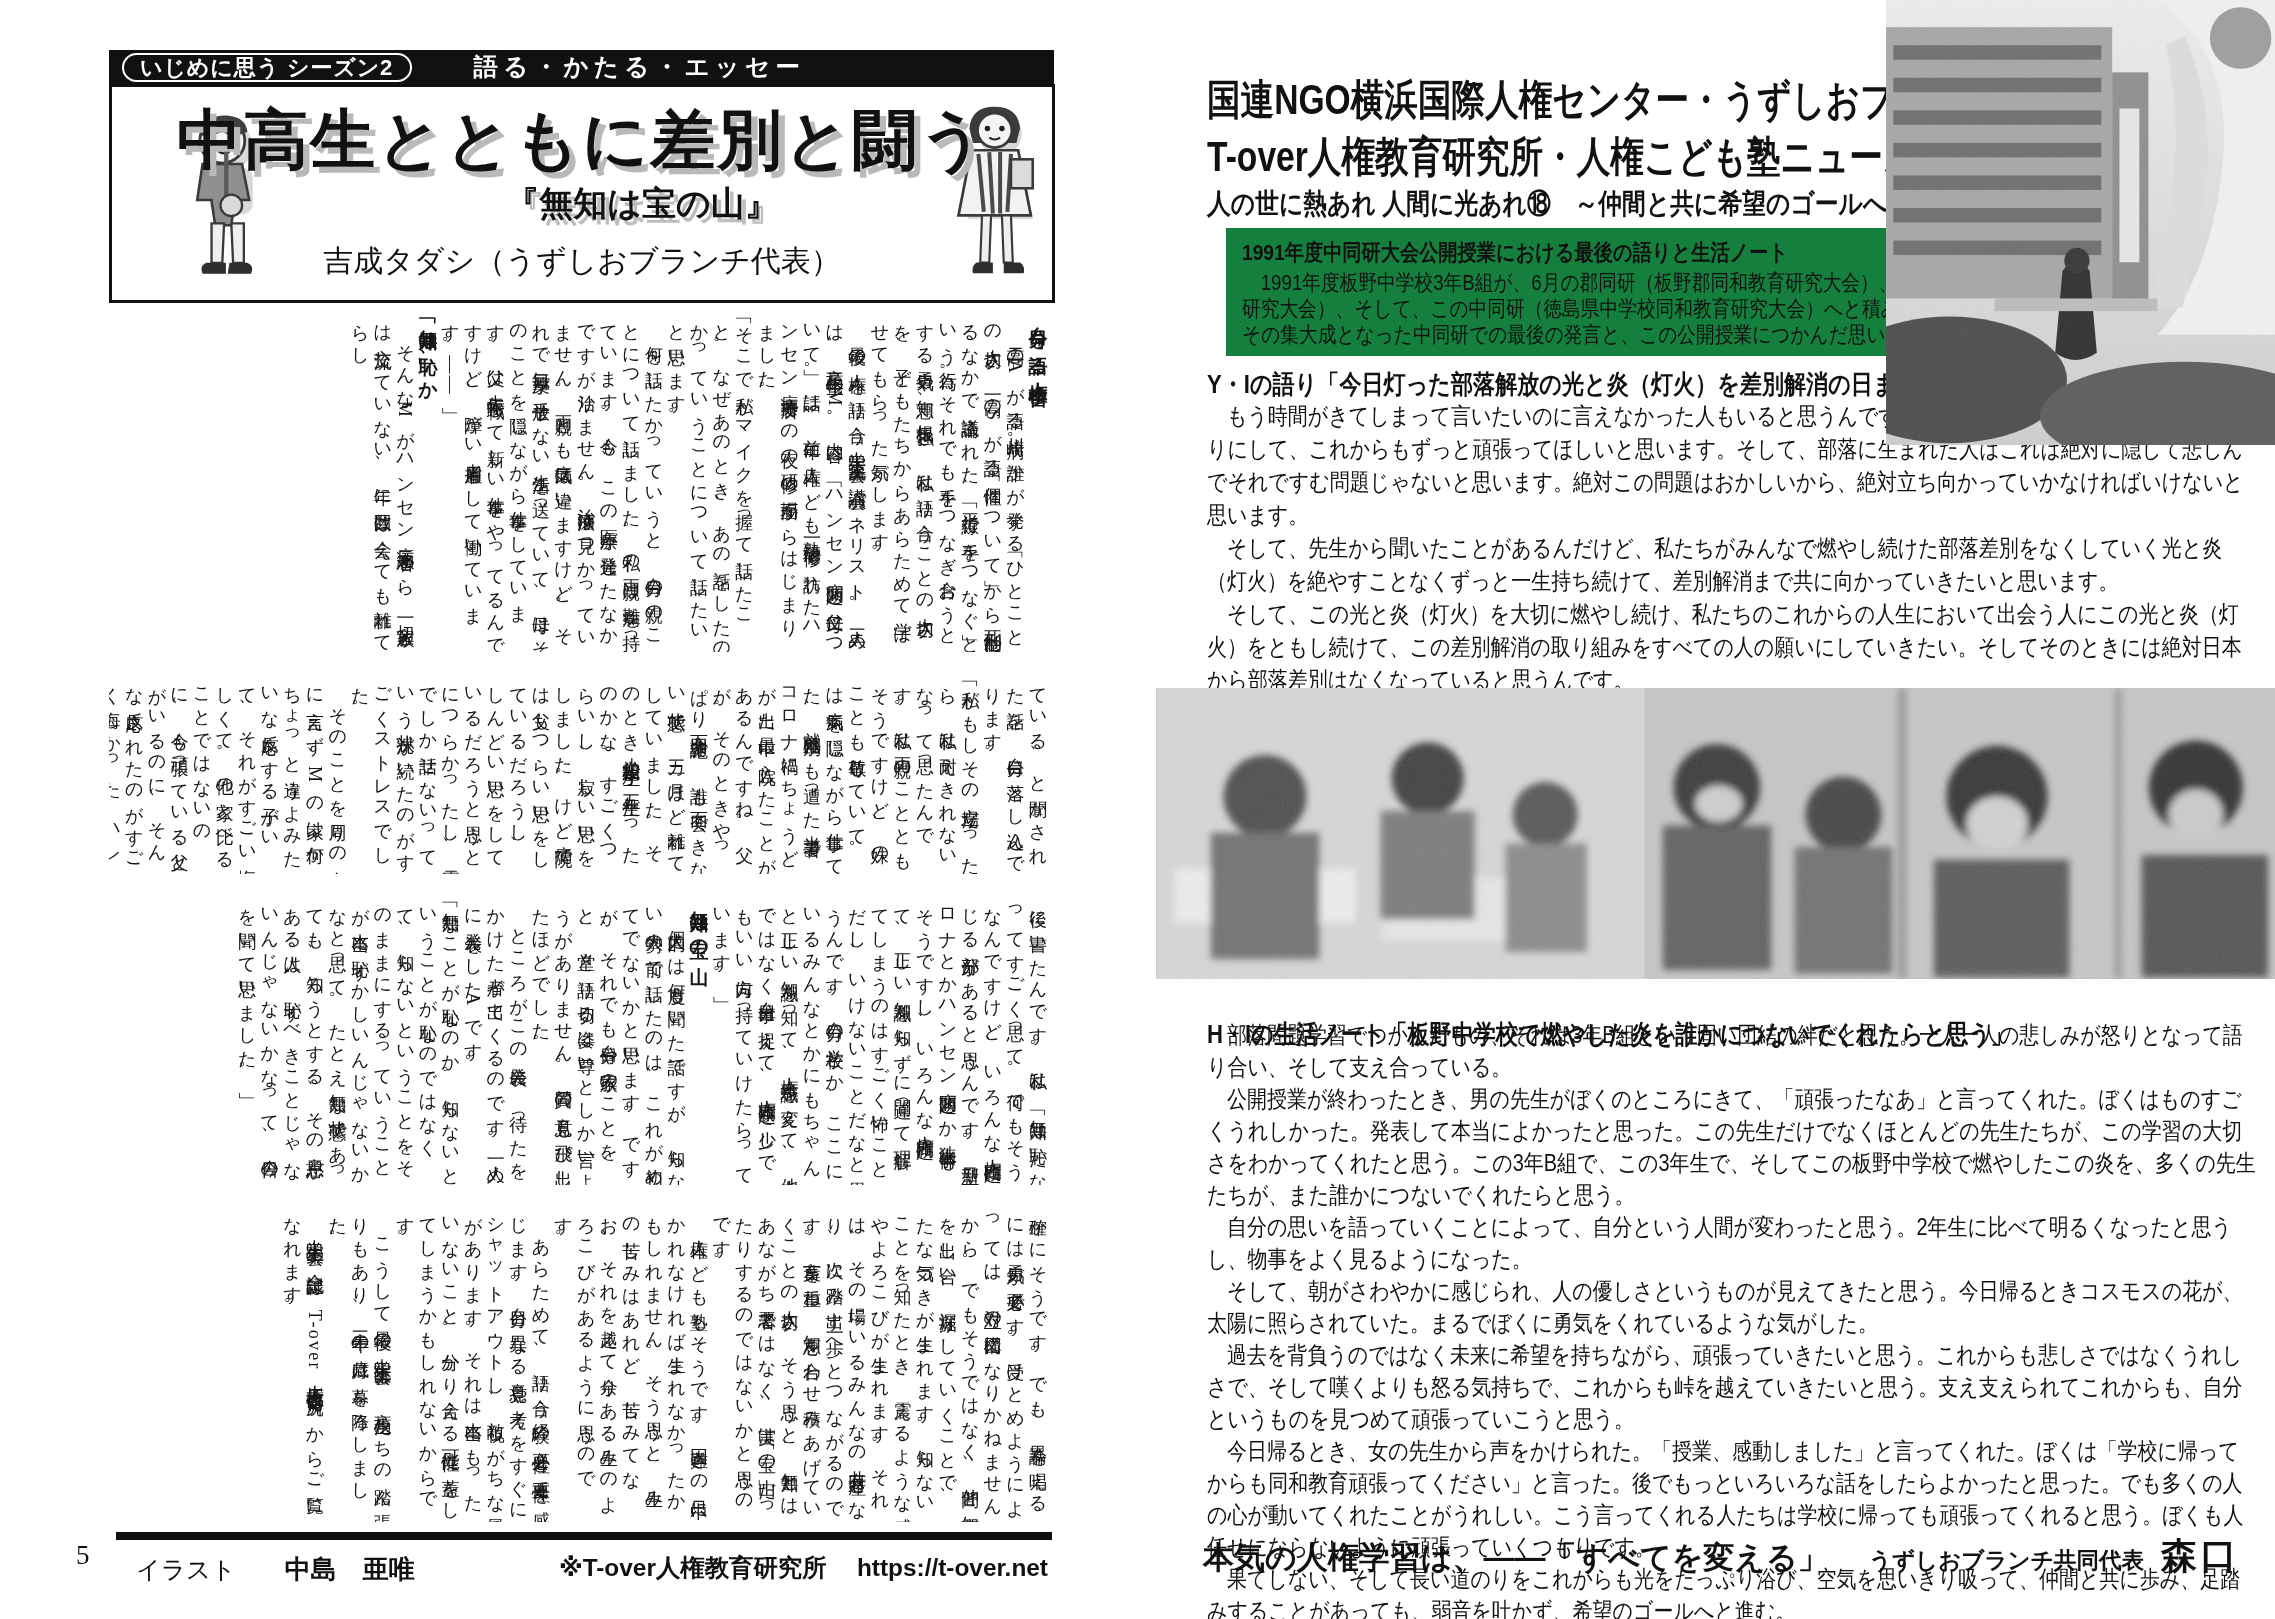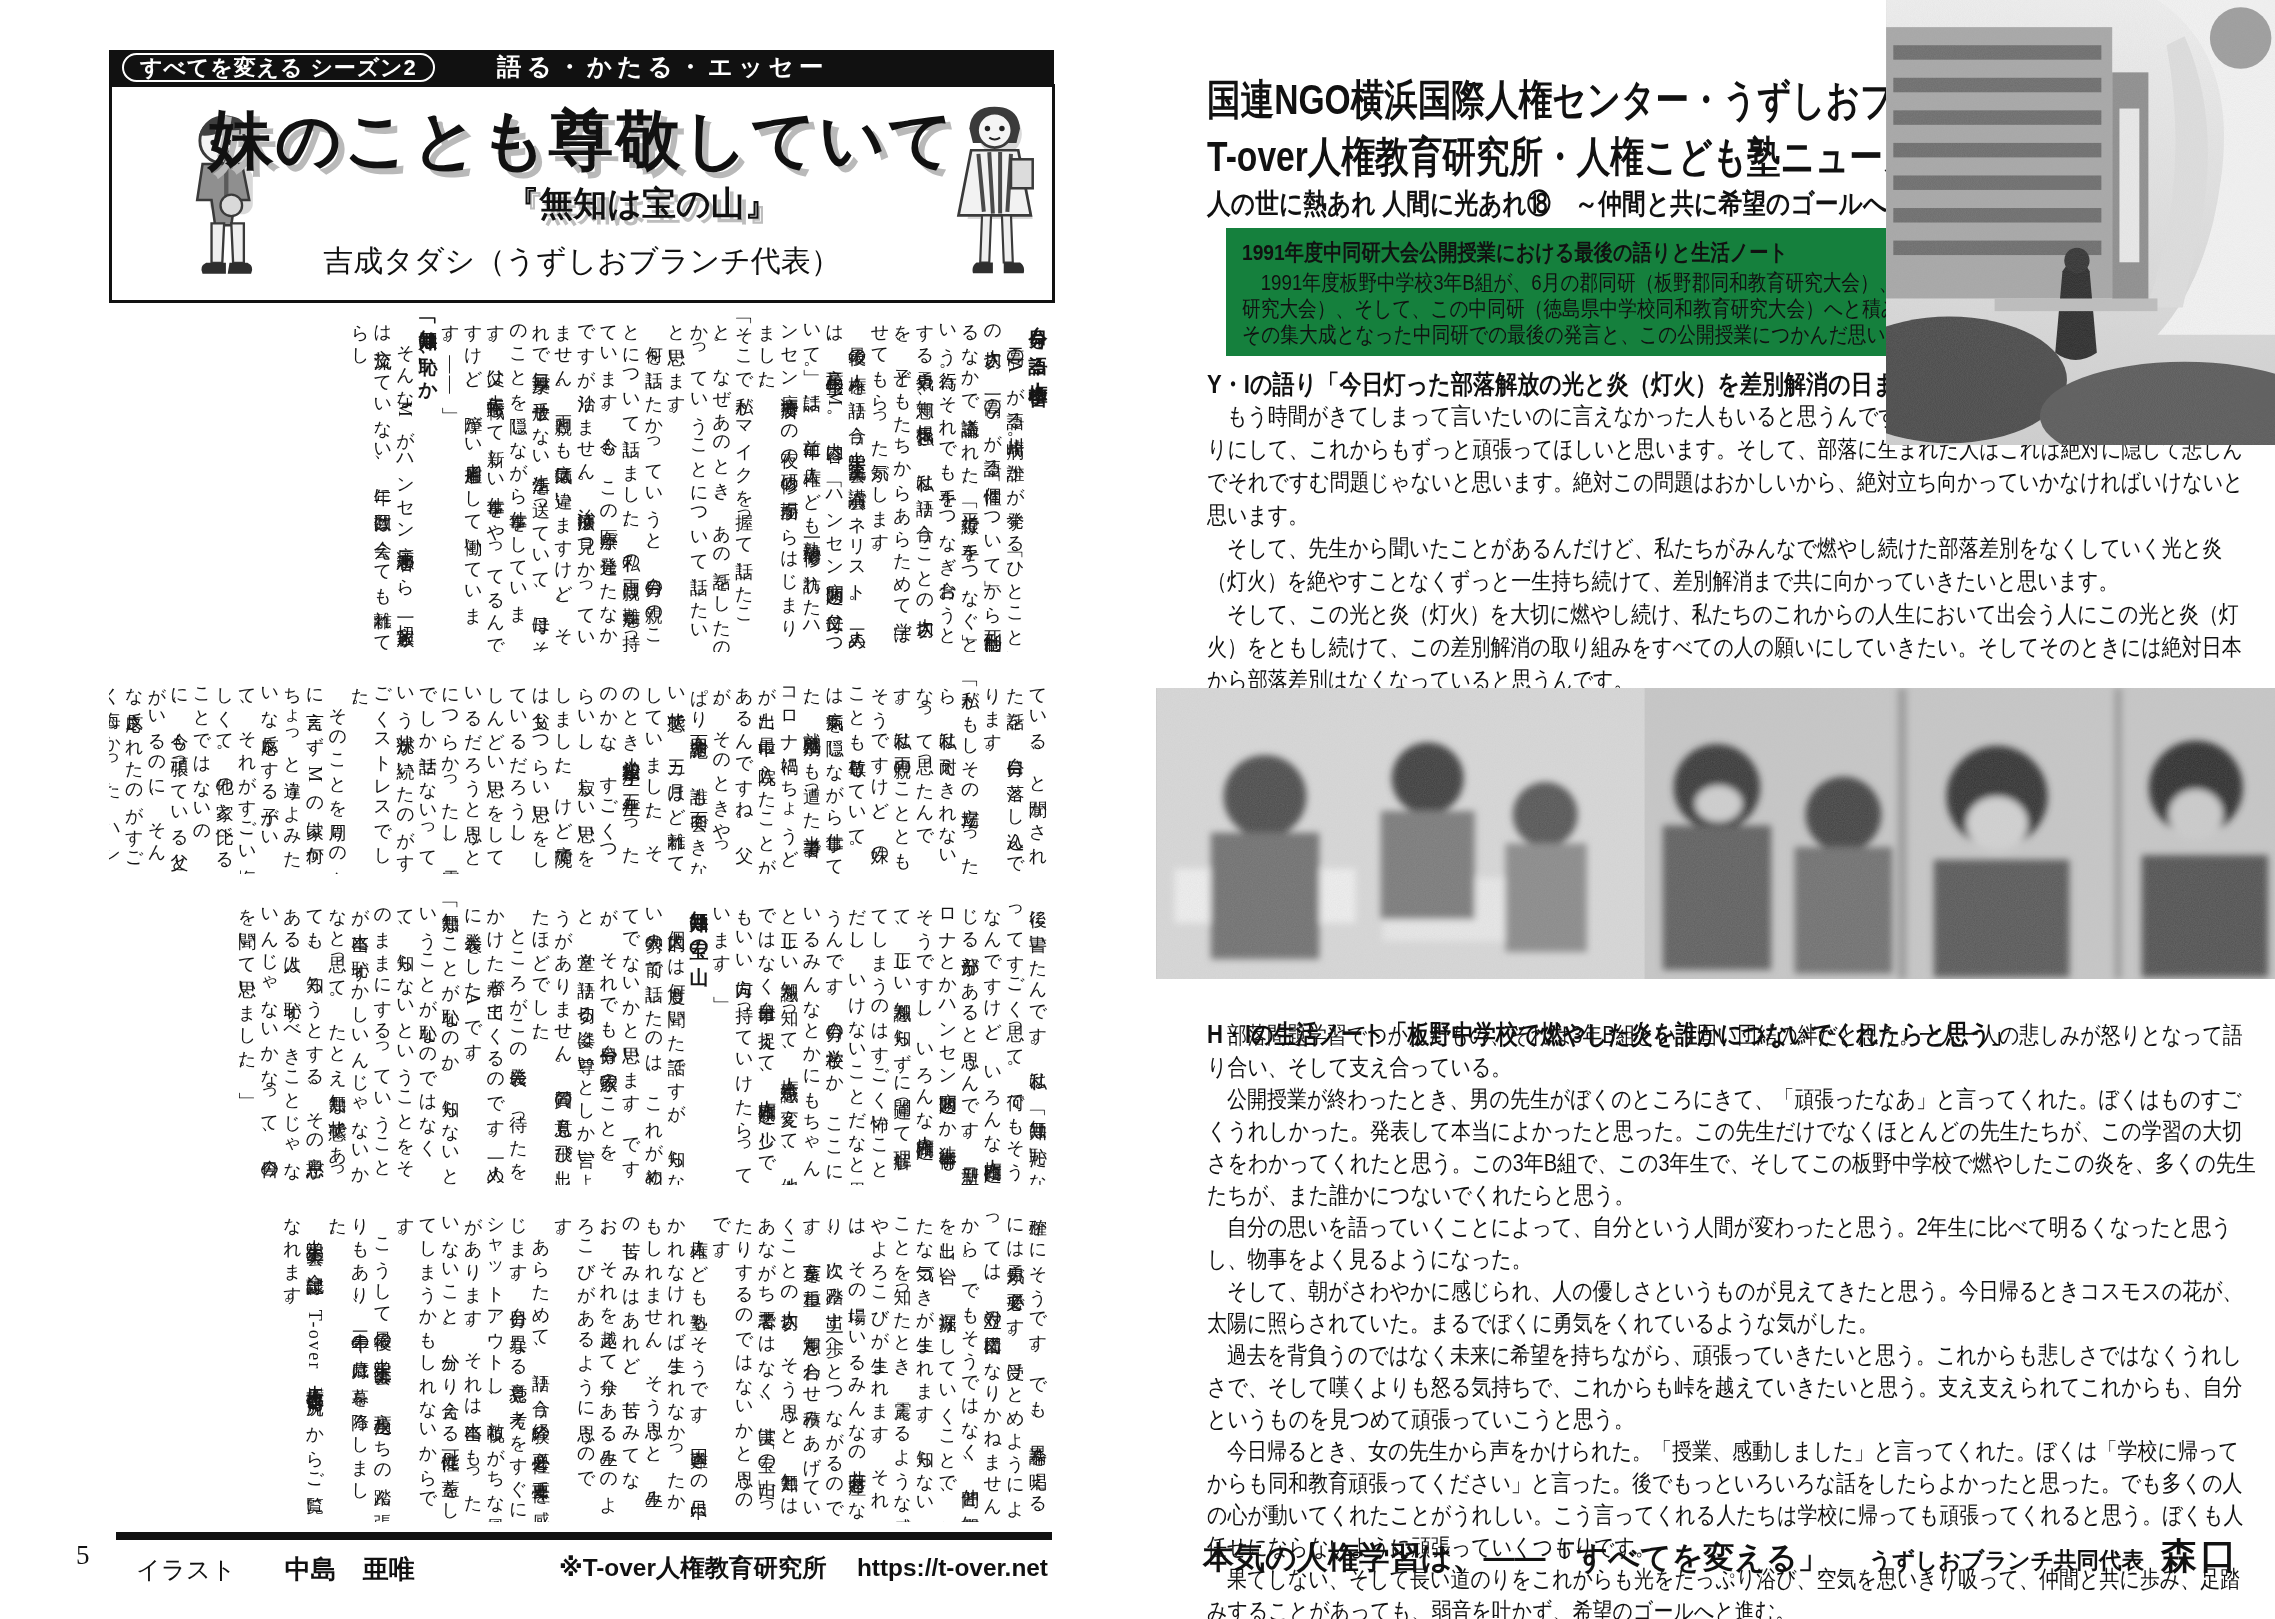--- a/index.html
+++ b/index.html
@@ -59,21 +59,21 @@
   #photo-building{left:1886px;top:0;width:390px;height:445px;}
   #photo-students{left:1156px;top:688px;width:1120px;height:291px;}
   svg{display:block;}
 </style>
 </head>
 <body>
 
 <div class="page" id="left-page">
 
   <div class="lp-headerbar">
-    <span class="lp-badge">すべてを変える シーズン2</span>
+    <span class="lp-badge">いじめに思う シーズン2</span>
     <span class="lp-bar-title">語る・かたる・エッセー</span>
   </div>
 
   <div class="lp-titlebox">
 
     <span class="illu" style="left:63px;top:25px;">
       <svg width="109" height="176" viewBox="0 0 60 98">
         <g transform="translate(3,3)" fill="#c9c9c9" opacity="0.7">
           <circle cx="27" cy="16" r="13"></circle>
             <rect x="16" y="28" width="24" height="26" rx="6"></rect>
@@ -102,21 +102,21 @@
         <circle cx="21" cy="13" r="1.5" fill="#222"></circle>
           <circle cx="29" cy="13" r="1.5" fill="#222"></circle>
         <path d="M22 18 q3 2 6 0" stroke="#222" stroke-width="1.1" fill="none"></path>
         <path d="M12 25 h26 l7 36 h-40 Z" fill="#f2f2f2" stroke="#3a3a3a" stroke-width="1.5"></path>
         <path d="M16 27 l3 32 M22 26 l2 34 M28 26 l0 34 M34 27 l-2 32" stroke="#4a4a4a" stroke-width="2.2" fill="none"></path>
         <rect x="34" y="30" width="12" height="16" fill="#dcdcdc" stroke="#3a3a3a" stroke-width="1.4"></rect>
         <path d="M18 61 h5 l-1 26 h-5 Z M29 61 h5 l1 26 h-5 Z" fill="#efefef" stroke="#3a3a3a" stroke-width="1.2"></path>
         <path d="M15 87 h9 v6 h-11 q-1 -4 2 -6 Z M30 87 h9 q3 2 2 6 h-11 Z" fill="#2e2e2e"></path>
       </svg>
     </span>
-    <div class="lp-title">妹のことも尊敬していて</div>
+    <div class="lp-title">中高生とともに差別と闘う</div>
     <div class="lp-subtitle">『無知は宝の山』</div>
     <div class="lp-author">吉成タダシ（うずしおブランチ代表）</div>
   </div>
 
   <div class="band" id="band1"><span class="vseg-bold">自分を語る人権学習</span><span>
 　高二のAが語る川崎病。誰かが発する「ひとこと」の大切さ。高一のSが語る「個性について」から死刑制度に至るなかで議論された、「平行線で手をつなぐ」という行為。それでも手をつなぎ合おうとする勇気や知恵、根気強さ。私は語り合うことの大切さを、子どもたちからあらためて学ばせてもらった気がします。
 　最後の人権を語り合う中学生交流集会、講演会パネリスト。三人めは、高校二年生のM。内容は、「ハンセン病問題と父母について」。話は、前年に人権こども塾一泊研修で訪れたハンセン病療養所での夜の研修の場面からはじまりました。
 「そこで私がマイクを握って話したこと。なぜあのとき、あの話をしたのかっていうことについて話したいと思います。
 　何を話したかっていうと、自分の親のことについて話しました。私の両親は難病を持っています。今も、この医療が発達したなかですが治りません。治療法は見つかっていません。両親とも病気は違いますけど。それで毎日薬が手放せない生活を送っていて、母はそのことを隠しながら仕事をしています。父は去年転職して新しい仕事をやってるんですけど、障がい者雇用として働いています。——」
 </span><span class="vseg-bold">「無知は恥」、か</span><span>

